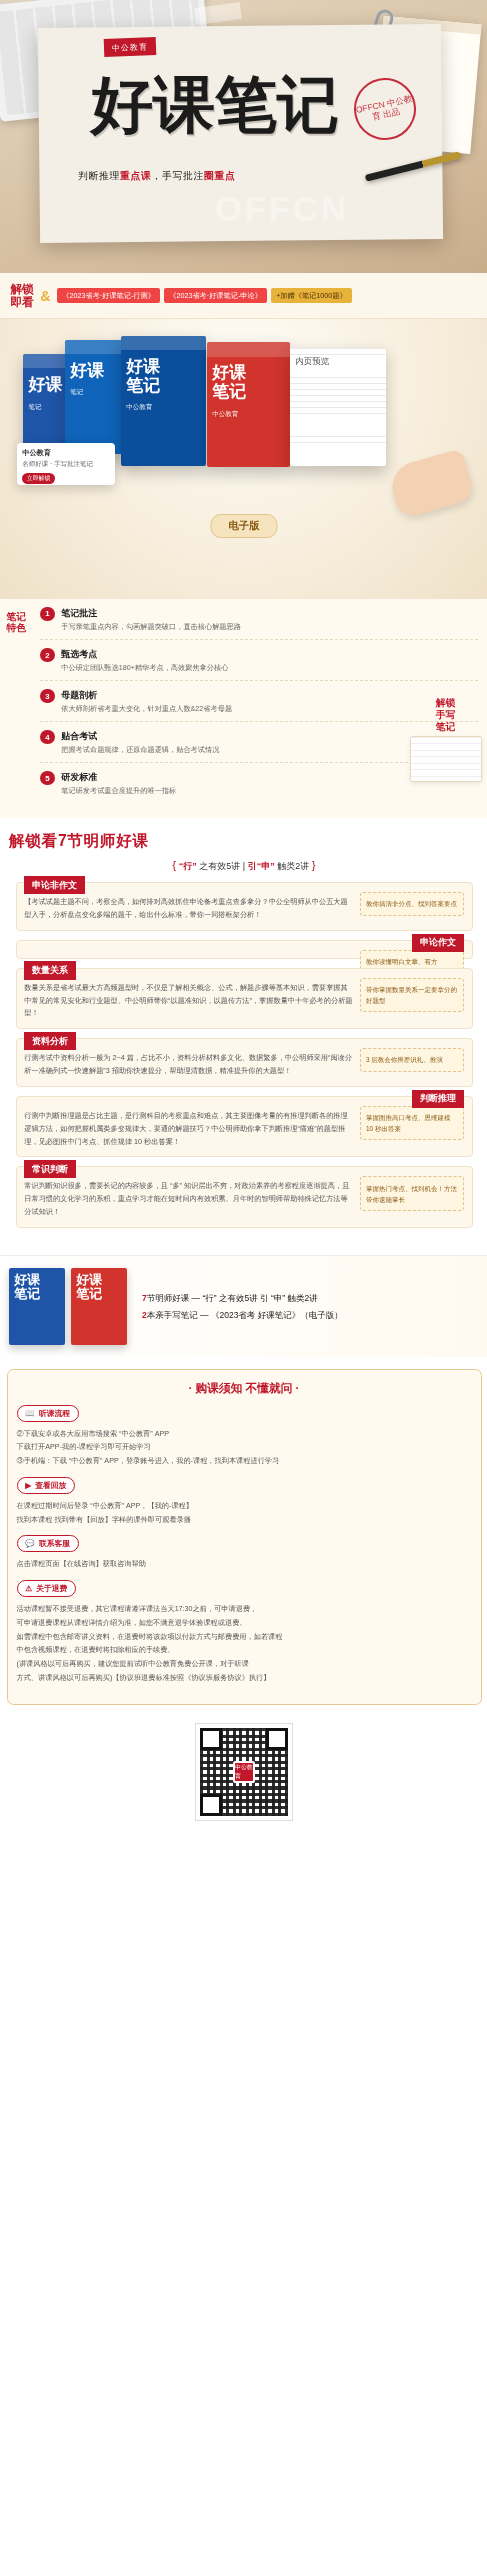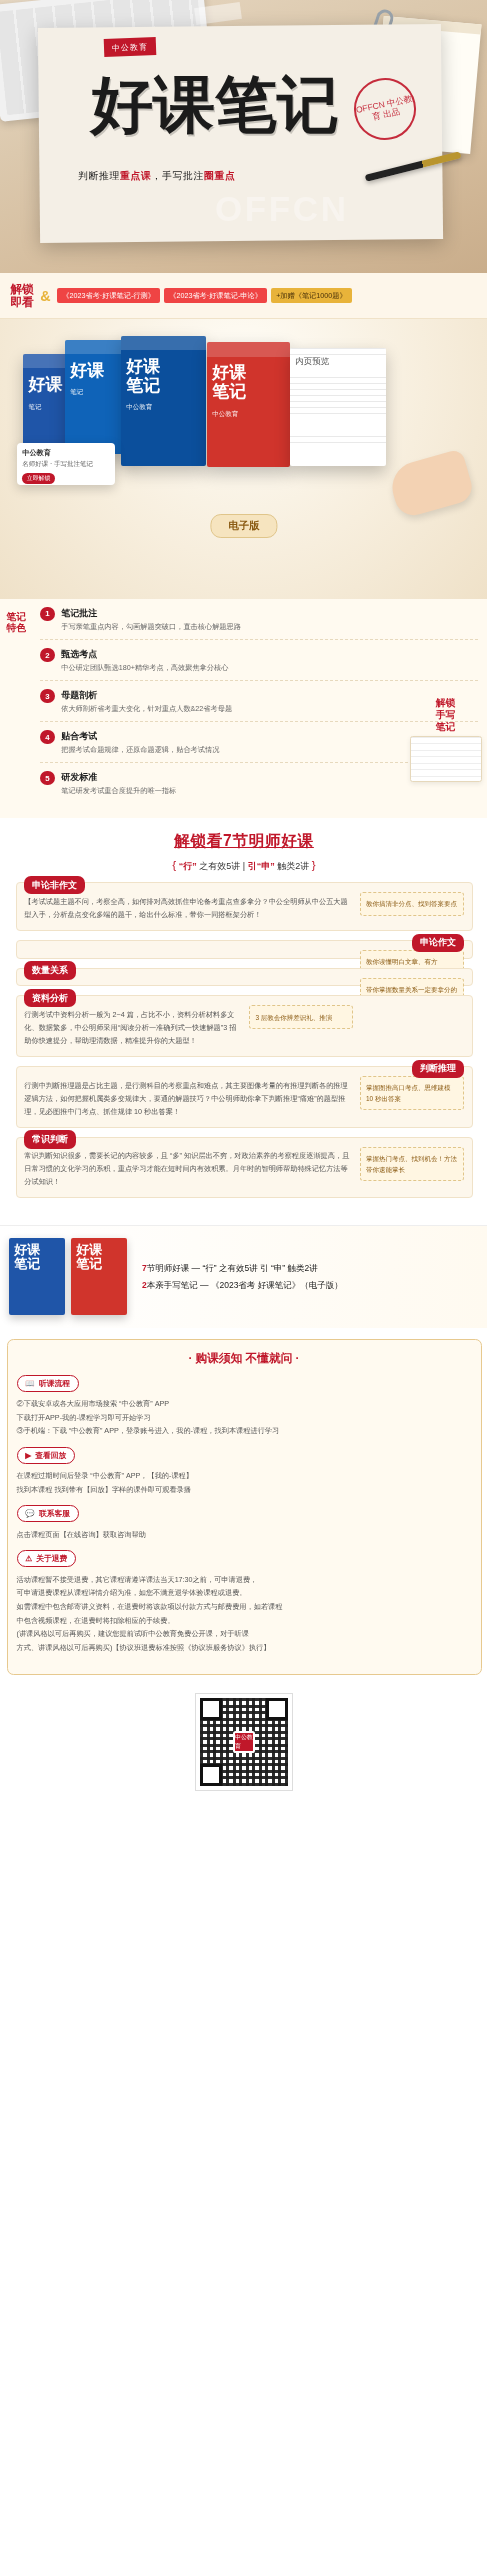--- a/index.html
+++ b/index.html
@@ -176,37 +176,37 @@
   .hand-note .hn-t{ color:#c0172a; font-weight:bold; font-size:9.8px; line-height:1.2; }
   .hand-note .hn-card{
     margin-top:3.9px; height:46px; background:#fff; border:0.7px solid #e6d8bb; border-radius:2.6px;
     box-shadow:0 2px 5.2px rgba(0,0,0,.08);
     background-image: repeating-linear-gradient(to bottom, #eee 0 0.7px, transparent 0.7px 6.5px);
   }
 
   
   .sec7{ background:#ffffff; padding:13px 9px 6.5px 9px; }
   .sec7 .sec-title{
-    text-align:center; color:#c0172a; font-size:15.6px; font-weight:bold; letter-spacing:0.7px;text-decoration:underline;
+    text-align:left; color:#c0172a; font-size:15.6px; font-weight:bold; letter-spacing:0.7px;
   }
   .sec7 .sec-sub{
     text-align:center; margin-top:6.5px; font-size:9px; color:#333;
   }
   .sec7 .sec-sub b{ color:#c0172a; }
   .sec7 .brace{ color:#c0172a; font-size:11.7px; }
 
   
   .course{
     position:relative; margin:9px 6.5px; padding:9px 7.8px 7.8px 7.8px;
     background:#fdf7ec; border:0.7px solid #f0e2c8; border-radius:3.9px;
   }
   .course .c-tag{
     position:absolute; top:-7.2px; left:7.8px;
     background:#c0172a; color:#fff; font-size:9px; font-weight:bold;
-    padding:2.6px 7.8px; border-radius:7px;
+    padding:2.6px 7.8px; border-radius:0;
   }
   .course .c-tag.right{ left:auto; right:7.8px; }
   .course p{ font-size:7.2px; color:#555; line-height:1.8; margin-top:3.9px; }
   .course .c-side{
     float:right; width:104px; margin-left:6.5px; background:#fff6e2;
     border:0.7px dashed #e0c58a; border-radius:3.3px; padding:5.2px; font-size:6.5px;
     color:#8a5a12; line-height:1.7;
   }
 
   
@@ -414,20 +414,21 @@
     </div>
 
     <div class="course">
       <div class="c-tag right">申论作文</div>
       <div class="c-side">教你读懂明白文章、有方</div>
     </div>
 
     <div class="course">
       <div class="c-tag">数量关系</div>
       <div class="c-side">带你掌握数量关系一定要拿分的好题型</div>
+      <p>数量关系是省考试最大方高频题型时，不仅是了解相关概念、公式，解题步骤等基本知识，需要掌握其中常见的常见安化和行业题型、中公明师带你“以题准知识，以题传方法”，掌握数量中十年必考的分析题型！</p>
     </div>
 
 
     <div class="course">
       <div class="c-tag">资料分析</div>
       <div class="c-side">3 层教会你辨差识礼、推演</div>
       <p>行测考试中资料分析一般为 2~4 篇，占比不小，资料分析材料多文化、数据繁多，中公明师采用“阅读分析一准确列式一快速解题”3 招助你快速提分，帮助理清数据，精准提升你的大题型！</p>
     </div>
 
     <div class="course">

